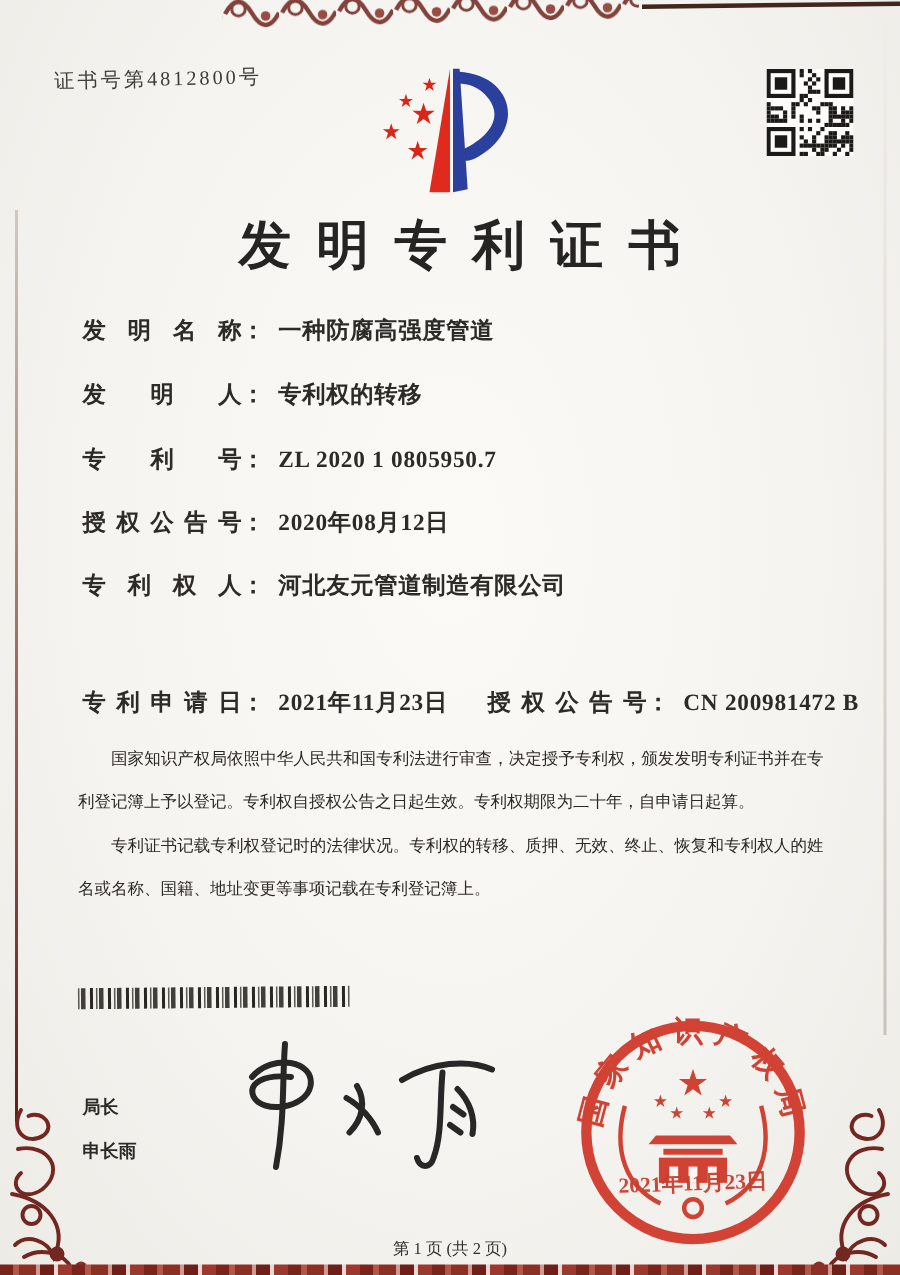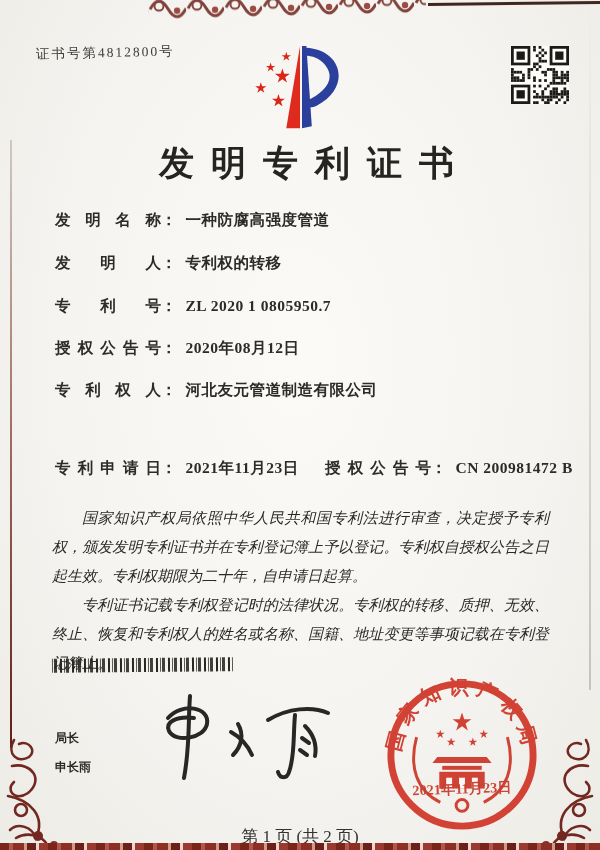--- a/index.html
+++ b/index.html
@@ -19,33 +19,33 @@
 
   .title{left:0;right:0;top:140px;text-align:center;font-size:35px;font-weight:bold;
          letter-spacing:17px;text-indent:17px;color:#262422;padding-left:13px;}
 
   .frow{left:55px;right:30px;font-size:15.5px;font-weight:600;white-space:nowrap;}
   .flabel{display:inline-block;width:106px;text-align:justify;text-align-last:justify;vertical-align:bottom;}
   .colon{margin-right:9px;}
   .fvalue{letter-spacing:.5px;}
   .grant-pair{position:absolute;left:270px;top:0;}
 
-  .paras{left:52px;top:504px;width:497px;font-size:15px;line-height:29px;
-         font-style:italic;font-weight:500;color:#2b2926;text-align:justify;}
+  .paras{left:52px;top:492px;width:497px;font-size:11px;line-height:29px;
+         font-weight:500;color:#2b2926;text-align:justify;}
   .paras p{margin:0;text-indent:2em;}
 
   .barcode{left:52px;top:658px;width:186px;height:14px;transform:rotate(-0.5deg);font-size:0;}
   .barcode i{display:inline-block;height:100%;background:#26241f;}
 
   .officer{left:55px;top:724px;font-size:12px;font-weight:600;line-height:29px;}
   .sig{left:152px;top:688px;width:195px;height:102px;}
 
   .seal{left:383px;top:676px;width:158px;height:158px;opacity:.95;}
 
-  .footer{left:0;right:0;top:825px;text-align:center;font-size:17px;color:#33312e;}
+  .footer{left:0;right:0;top:825px;text-align:center;font-size:11px;color:#33312e;}
 
   .left-line{left:10px;top:140px;width:2px;height:608px;
              background:linear-gradient(#cfc9c2 0%, #9a6156 55%, #5f1f18 100%);}
   .right-edge{right:9px;top:0;width:2px;height:690px;
              background:linear-gradient(rgba(170,165,158,0), rgba(150,140,132,.45));}
 
   .corner{width:72px;height:112px;top:738px;}
   .corner.l{left:2px;}
   .corner.r{right:2px;transform:scaleX(-1);}
 

